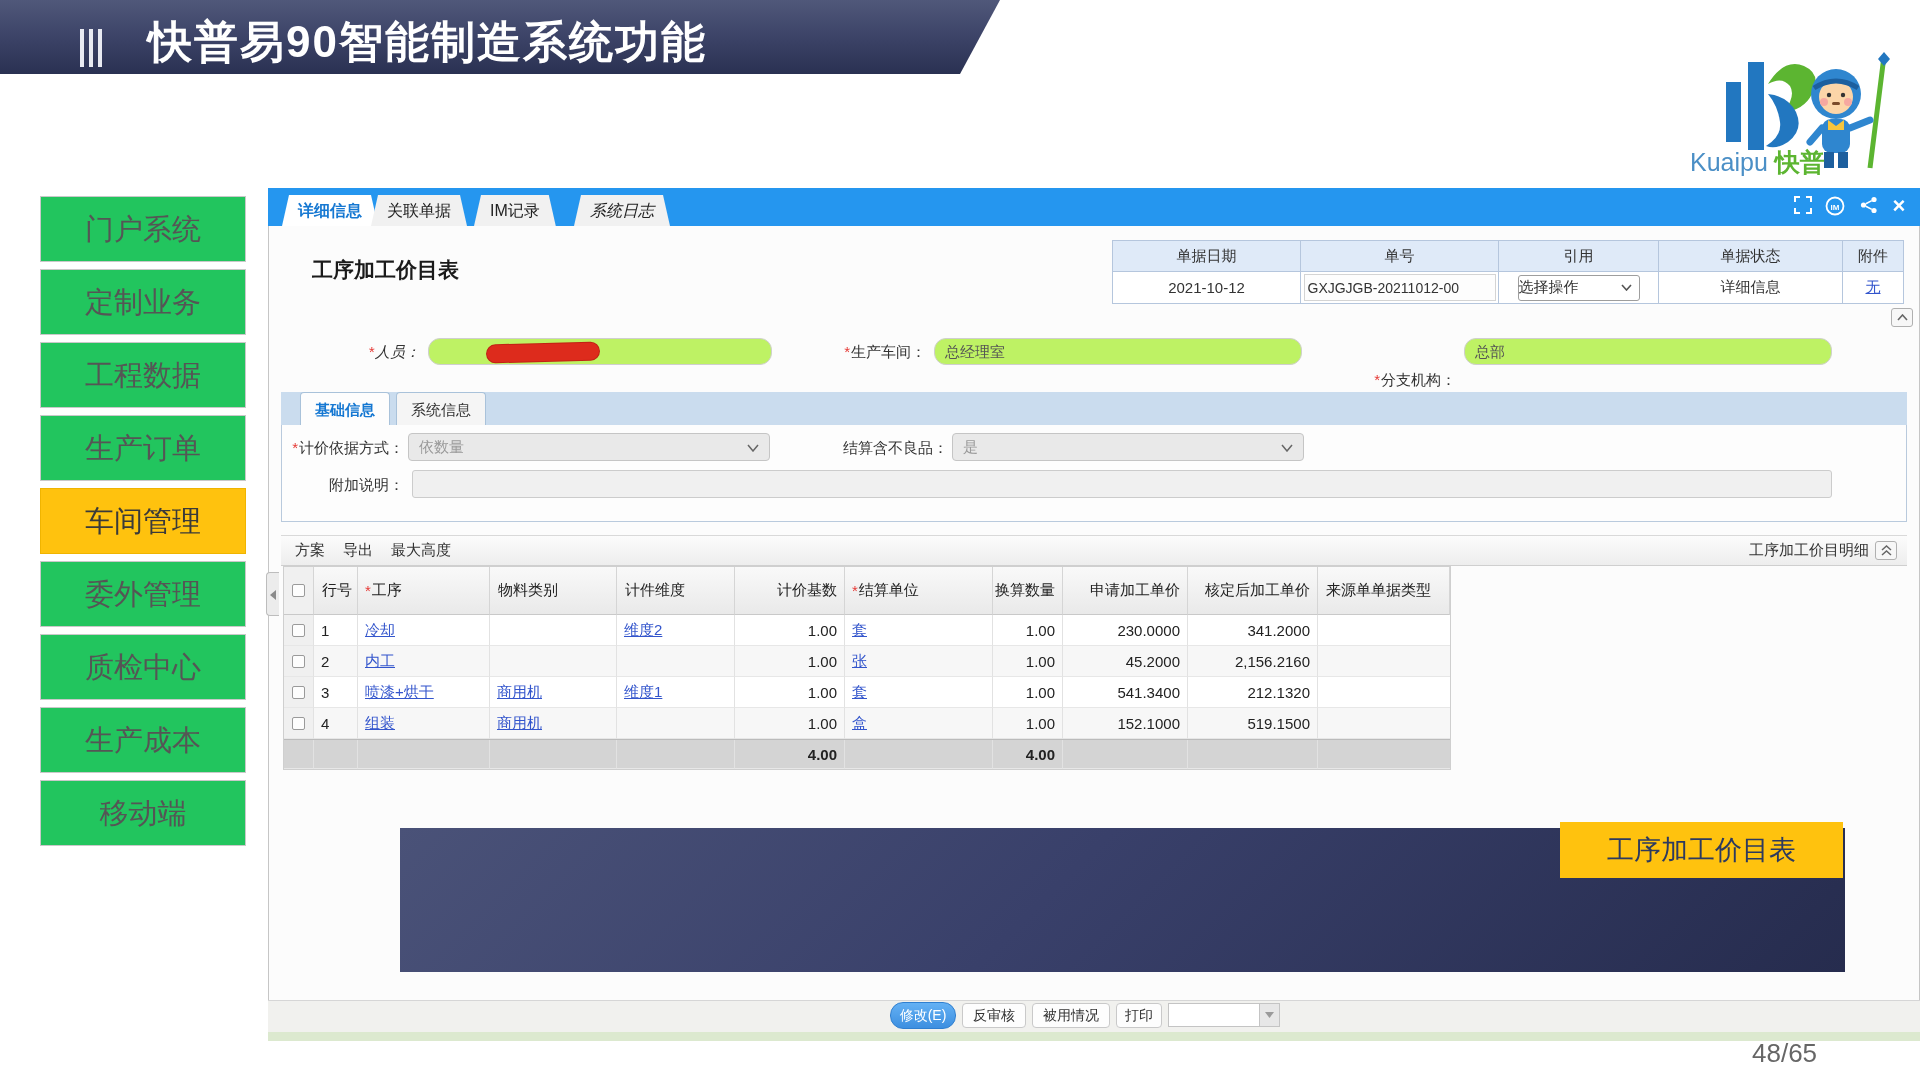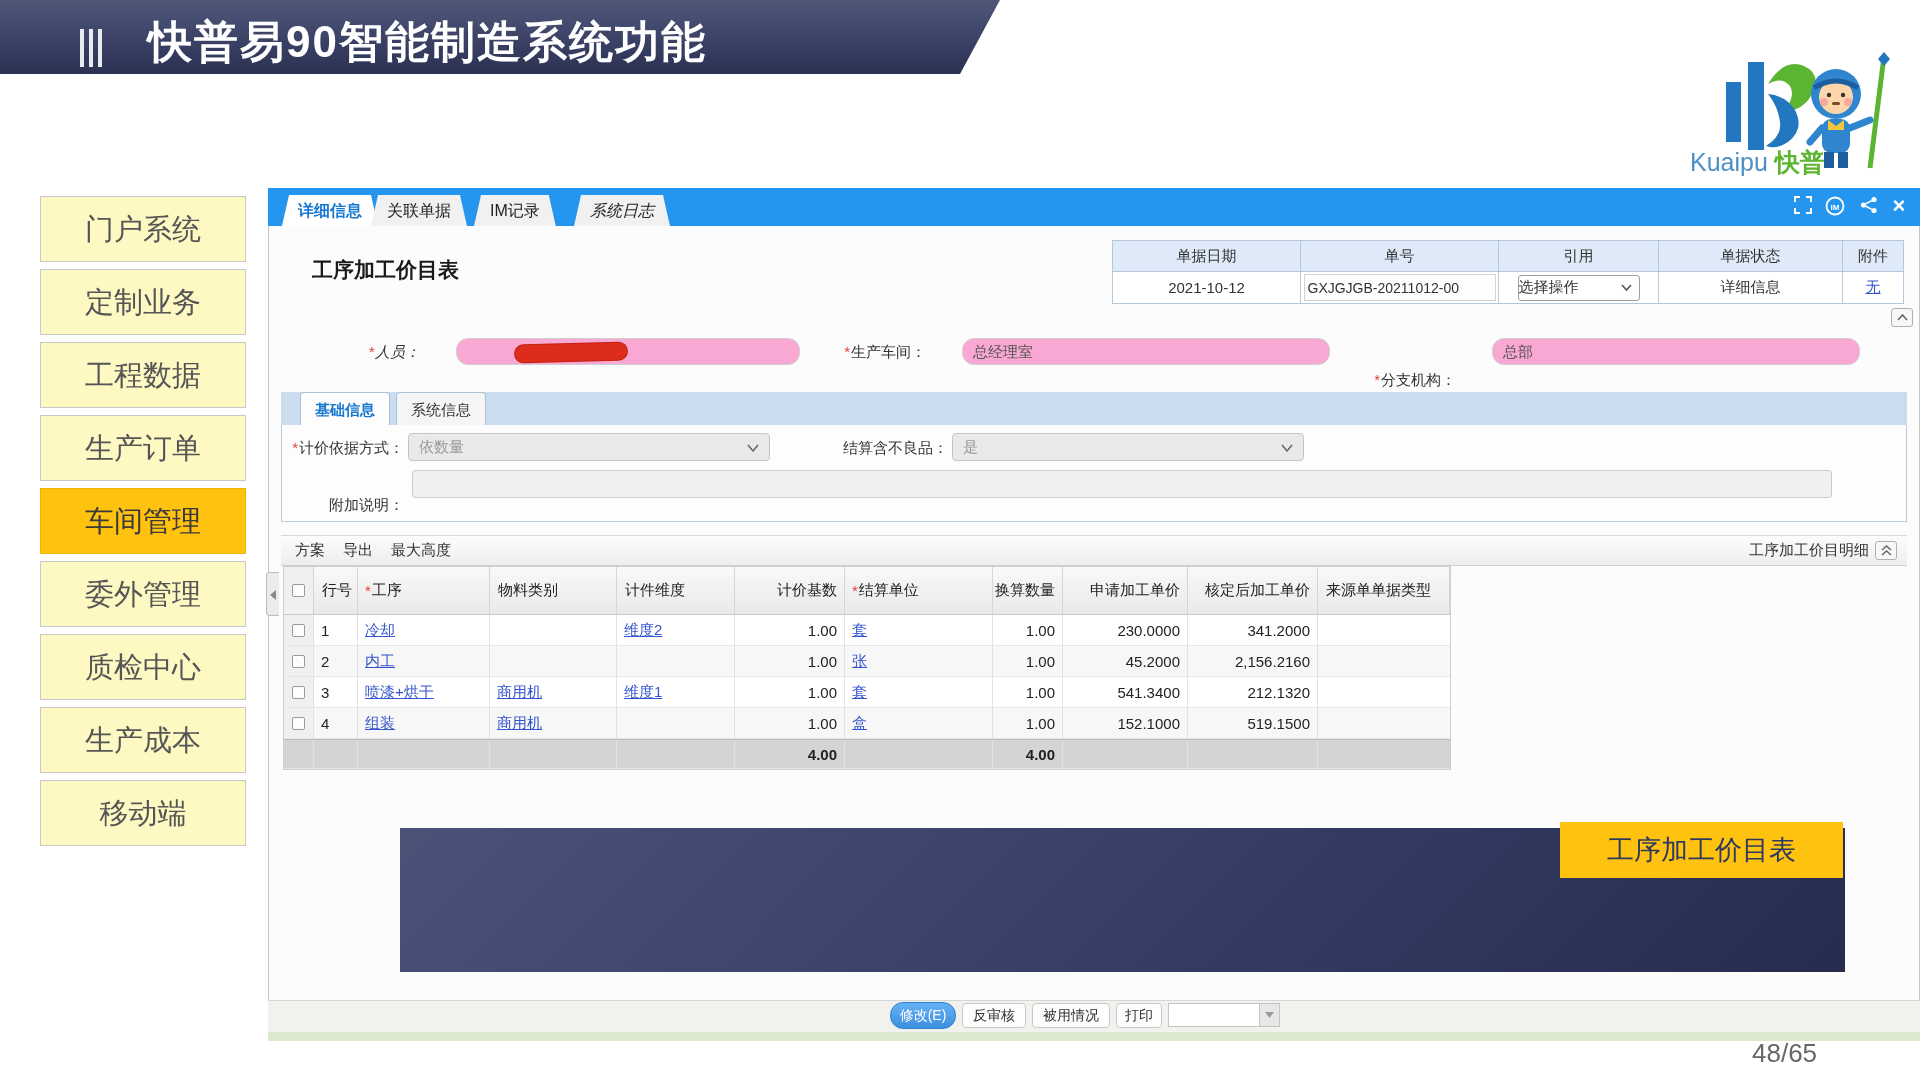--- a/index.html
+++ b/index.html
@@ -9,21 +9,21 @@
 
   
   .top-header { position:absolute; left:0; top:0; width:1000px; height:74px;
     background:linear-gradient(180deg,#50587a 0%,#3a4165 55%,#2a3152 100%);
     clip-path:polygon(0 0,100% 0,calc(100% - 40px) 100%,0 100%); }
   .hbars { position:absolute; left:80px; top:29px; display:flex; gap:5px; }
   .hbars i { display:block; width:4px; height:38px; background:#e8eaf2; }
   .htitle { position:absolute; left:148px; top:13px; font-size:44px; font-weight:bold; color:#ffffff; letter-spacing:2px; white-space:nowrap; }
 
   
-  .side-item { position:relative; width:206px; height:66px; margin-bottom:7px; background:#fef9c3;
+  .side-item { position:relative; width:206px; height:66px; margin-bottom:7px; background:#22c55e;
     border:1px solid #c9c9c9; color:#555; font-size:29px; text-align:center; line-height:64px; cursor:pointer; }
   .side-item.active { background:#FFC20E; border-color:#f0b400; color:#3a3a3a; }
 
   
   .tabbar { position:absolute; left:268px; top:188px; width:1652px; height:38px; background:#2596EF; }
   .wtab { position:absolute; bottom:0; height:31px; padding:0 16px; line-height:31px; font-size:16px;
     background:#f1f1f1; color:#222; clip-path:polygon(7px 0,calc(100% - 7px) 0,100% 100%,0 100%); cursor:pointer; white-space:nowrap; }
   .wtab.active { background:#ffffff; color:#1678d2; font-weight:bold; }
   .wicon { position:absolute; top:8px; width:22px; height:22px; color:#fff; cursor:pointer; text-align:center; }
 
@@ -47,22 +47,22 @@
     display:flex; align-items:center; font-size:15px; color:#333; padding-left:0; cursor:pointer; }
   .ref-select svg { margin-left:auto; margin-right:7px; }
   .lk { color:#3355CC; text-decoration:underline; cursor:pointer; }
 
   .mini-btn { position:absolute; width:22px; height:19px; border:1px solid #b0b0b0; border-radius:3px;
     background:#f7f7f7; display:flex; align-items:center; justify-content:center; cursor:pointer; }
 
   
   .flabel { position:absolute; font-size:15px; color:#333; text-align:right; white-space:nowrap; }
   .req { color:#e53935; margin-right:1px; }
-  .inputbox { position:absolute; height:27px; background:#f9a8d4; border:1px solid #cfcfcf; border-radius:12px;
-    font-size:15px; color:#555; line-height:25px; padding-left:10px;margin-left:28px; }
+  .inputbox { position:absolute; height:27px; background:#bef264; border:1px solid #cfcfcf; border-radius:12px;
+    font-size:15px; color:#555; line-height:25px; padding-left:10px; }
   .redact { position:absolute; left:58px; top:5px; width:112px; height:17px; background:#dd2b1c;
     border-radius:9px; transform:rotate(-1.5deg); box-shadow:0 0 0 1px #c02315; }
 
   .subtab-strip { position:absolute; left:281px; top:392px; width:1626px; height:33px; background:#cadcee; }
   .stab { position:absolute; bottom:0; height:33px; width:90px; text-align:center; line-height:33px; font-size:15px;
     border:1px solid #a9c2da; border-bottom:none; border-radius:4px 4px 0 0; background:#f5f5f5; color:#333; cursor:pointer; }
   .stab.active { background:#fdfdfd; color:#1678d2; font-weight:bold; }
   .basic-panel { position:absolute; left:281px; top:425px; width:1626px; height:97px; background:#fdfdfd;
     border:1px solid #b9cadd; border-top:none; }
   .ddbox { position:absolute; height:28px; background:#e9e9e9; border:1px solid #c5c5c5; border-radius:4px;
@@ -282,21 +282,21 @@
   </div>
 
   <div class="flabel" style="left:822px; top:439px; width:126px;">结算含不良品：</div>
   <div class="ddbox" style="left:952px; top:433px; width:352px;">
     <span>是</span>
     <svg width="12" height="8" viewBox="0 0 12 8">
         <polyline points="1,1 6,7 11,1" fill="none" stroke="#666" stroke-width="1.5"></polyline>
       </svg>
   </div>
 
-  <div class="flabel" style="left:302px; top:496px; width:102px;">附加说明：</div>
+  <div class="flabel" style="left:302px; top:476px; width:102px;">附加说明：</div>
   <div class="note-box"></div>
 
   <div class="grid-toolbar">
     <span class="gt-link" style="margin-left:14px;">方案</span>
     <span class="gt-link">导出</span>
     <span class="gt-link">最大高度</span>
     <div class="gt-right">
       <span>工序加工价目明细</span>
       <div class="mini-btn" style="position:static;">
         <svg width="11" height="11" viewBox="0 0 11 11">

